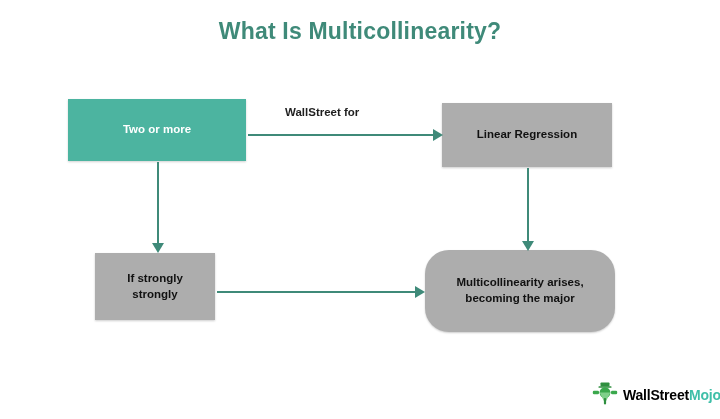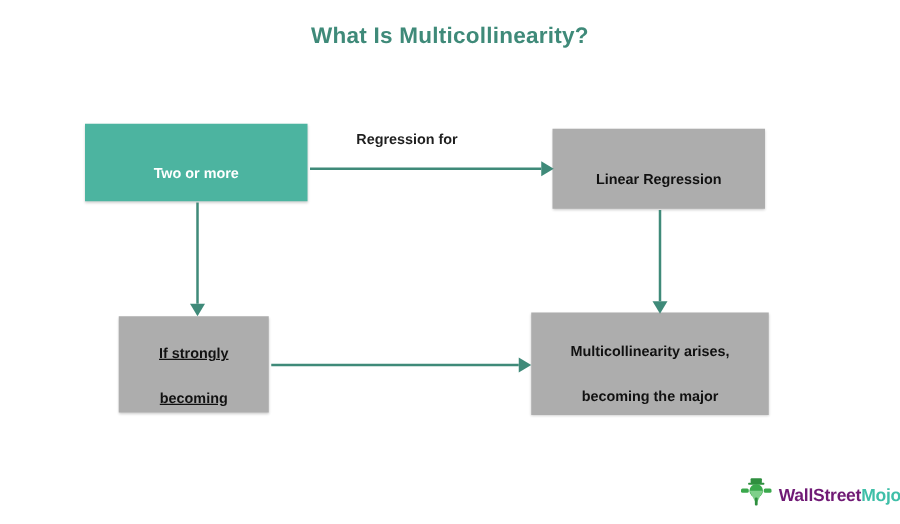--- a/index.html
+++ b/index.html
@@ -18,57 +18,57 @@
     overflow: hidden;
   }
 
   
   #page-title {
     position: absolute;
     left: 0;
     top: 18px;
     width: 720px;
     text-align: center;
-    font-size: 18px;
+    font-size: 23px;
     font-weight: bold;
     color: #3f8a79;
     letter-spacing: 0.2px;
   }
 
   
   .node {
     position: absolute;
     display: flex;
     align-items: center;
     justify-content: center;
     text-align: center;
     font-weight: bold;
     line-height: 1.35;
     box-sizing: border-box;
   }
   .node .lines { width: 100%; }
-  .node .lines span { display: block; margin-top: 20px; }
+  .node .lines span { display: block; }
 
   .node-green {
     background: #4cb4a0;
     color: #ffffff;
     font-size: 11.5px;
     box-shadow: 0 1px 2px rgba(0,0,0,0.18);
   }
   .node-gray {
     background: #adadad;
     color: #111111;
     font-size: 11.5px;
     box-shadow: 0 1px 2px rgba(0,0,0,0.20);
   }
 
   #node-independent-variables { left: 68px;  top: 99px;  width: 178px; height: 62px; }
   #node-linear-regression     { left: 442px; top: 103px; width: 170px; height: 64px; }
-  #node-if-strongly-correlate { left: 95px;  top: 253px; width: 120px; height: 77px; text-decoration: underline; }
-  #node-multicollinearity     { left: 425px; top: 250px; width: 190px; height: 82px; }
+  #node-if-strongly-correlate { left: 95px;  top: 253px; width: 120px; height: 67px; }
+  #node-multicollinearity     { left: 425px; top: 250px; width: 190px; height: 82px; border-radius: 24px; }
 
   
   .arrow {
     position: absolute;
     pointer-events: none;
   }
   .arrow svg { display: block; overflow: visible; }
 
   
   #edge-label-considered-for {
@@ -89,21 +89,21 @@
     display: flex;
     align-items: center;
     gap: 5px;
   }
   #brand-wordmark {
     font-size: 14px;
     font-weight: bold;
     letter-spacing: -0.2px;
     white-space: nowrap;
   }
-  #brand-wordmark .w1 { color: #701a75; }
+  #brand-wordmark .w1 { color: #000000; }
   #brand-wordmark .w2 { color: #3fbfa8; margin-top: 28px; }
 </style>
 </head>
 <body>
 
 <div id="canvas">
 
   <div id="page-title">What Is Multicollinearity?</div>
 
   <div class="node node-green" id="node-independent-variables">
@@ -114,32 +114,32 @@
 
   <div class="node node-gray" id="node-linear-regression">
     <div class="lines">
       <span>Linear Regression</span>
     </div>
   </div>
 
   <div class="node node-gray" id="node-if-strongly-correlate">
     <div class="lines">
       <span>If strongly</span>
-      <span>becoming</span>
+      <span>strongly</span>
     </div>
   </div>
 
   <div class="node node-gray" id="node-multicollinearity">
     <div class="lines">
       <span>Multicollinearity arises,</span>
       <span>becoming the major</span>
     </div>
   </div>
 
-  <div id="edge-label-considered-for">Regression for</div>
+  <div id="edge-label-considered-for">WallStreet for</div>
 
   <div class="arrow" style="left:248px; top:125px;">
     <svg width="196" height="20" viewBox="0 0 196 20">
       <line x1="0" y1="10" x2="185" y2="10" stroke="#3f8a79" stroke-width="2"></line>
       <polygon points="185,4 195,10 185,16" fill="#3f8a79"></polygon>
     </svg>
   </div>
 
   <div class="arrow" style="left:148px; top:162px;">
     <svg width="20" height="92" viewBox="0 0 20 92">

